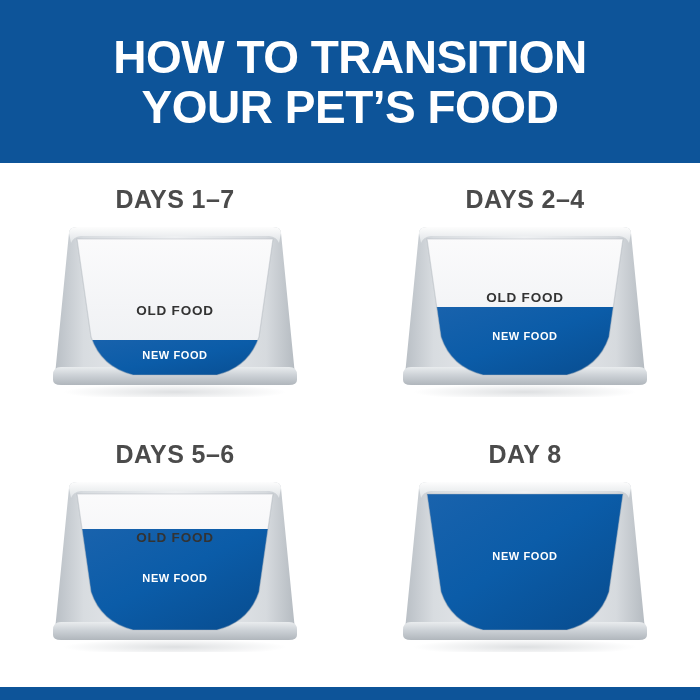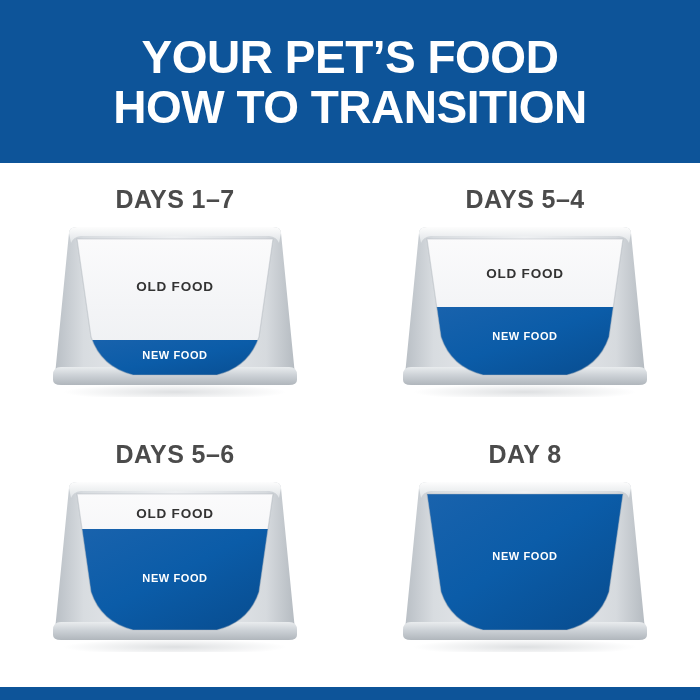--- a/index.html
+++ b/index.html
@@ -113,35 +113,36 @@
     width: 100%;
     text-align: center;
     font-family: "Liberation Sans", sans-serif;
     font-weight: bold;
     pointer-events: none;
   }
   .label-old {
     color: #333333;
     font-size: 13.5px;
     letter-spacing: 0.8px;
+    margin-top: 24px;
   }
   .label-new {
     color: #ffffff;
     font-size: 11px;
     letter-spacing: 0.6px;
   }
 </style>
 </head>
 <body>
 
 <div class="infographic">
 
   <div class="header-band">
+    <div class="header-line header-line-1">HOW TO TRANSITION</div>
     <div class="header-line header-line-2">YOUR PET’S FOOD</div>
-    <div class="header-line header-line-1">HOW TO TRANSITION</div>
   </div>
 
   <div class="panels">
 
     <div class="panel panel-0">
       <div class="panel-label">DAYS 1–7</div>
       <div class="bowl-wrap">
         <svg class="bowl-svg" viewBox="0 0 256 172" preserveAspectRatio="none">
           <defs>
             <linearGradient id="bodyg0" x1="0" y1="0" x2="1" y2="0">
@@ -187,21 +188,21 @@
             <rect x="20" y="115.0" width="216" height="45" fill="url(#newg0)"></rect>
           </g>
           <path d="M30,14 L226,14 L212,112 Q202,142 170,150 L86,150 Q54,142 44,112 Z" fill="none" stroke="#aeb4ba" stroke-opacity="0.45" stroke-width="1.2"></path>
         </svg>
         <div class="food-label label-old" style="top: 54px;">OLD FOOD</div>
         <div class="food-label label-new" style="top: 124px;">NEW FOOD</div>
       </div>
     </div>
 
     <div class="panel panel-1">
-      <div class="panel-label">DAYS 5–4</div>
+      <div class="panel-label">DAYS 2–4</div>
       <div class="bowl-wrap">
         <svg class="bowl-svg" viewBox="0 0 256 172" preserveAspectRatio="none">
           <defs>
             <linearGradient id="bodyg1" x1="0" y1="0" x2="1" y2="0">
               <stop offset="0" stop-color="#b9bfc5"></stop>
               <stop offset="0.12" stop-color="#d8dce0"></stop>
               <stop offset="0.5" stop-color="#eef0f2"></stop>
               <stop offset="0.88" stop-color="#d6dade"></stop>
               <stop offset="1" stop-color="#b5bbc1"></stop>
             </linearGradient>

